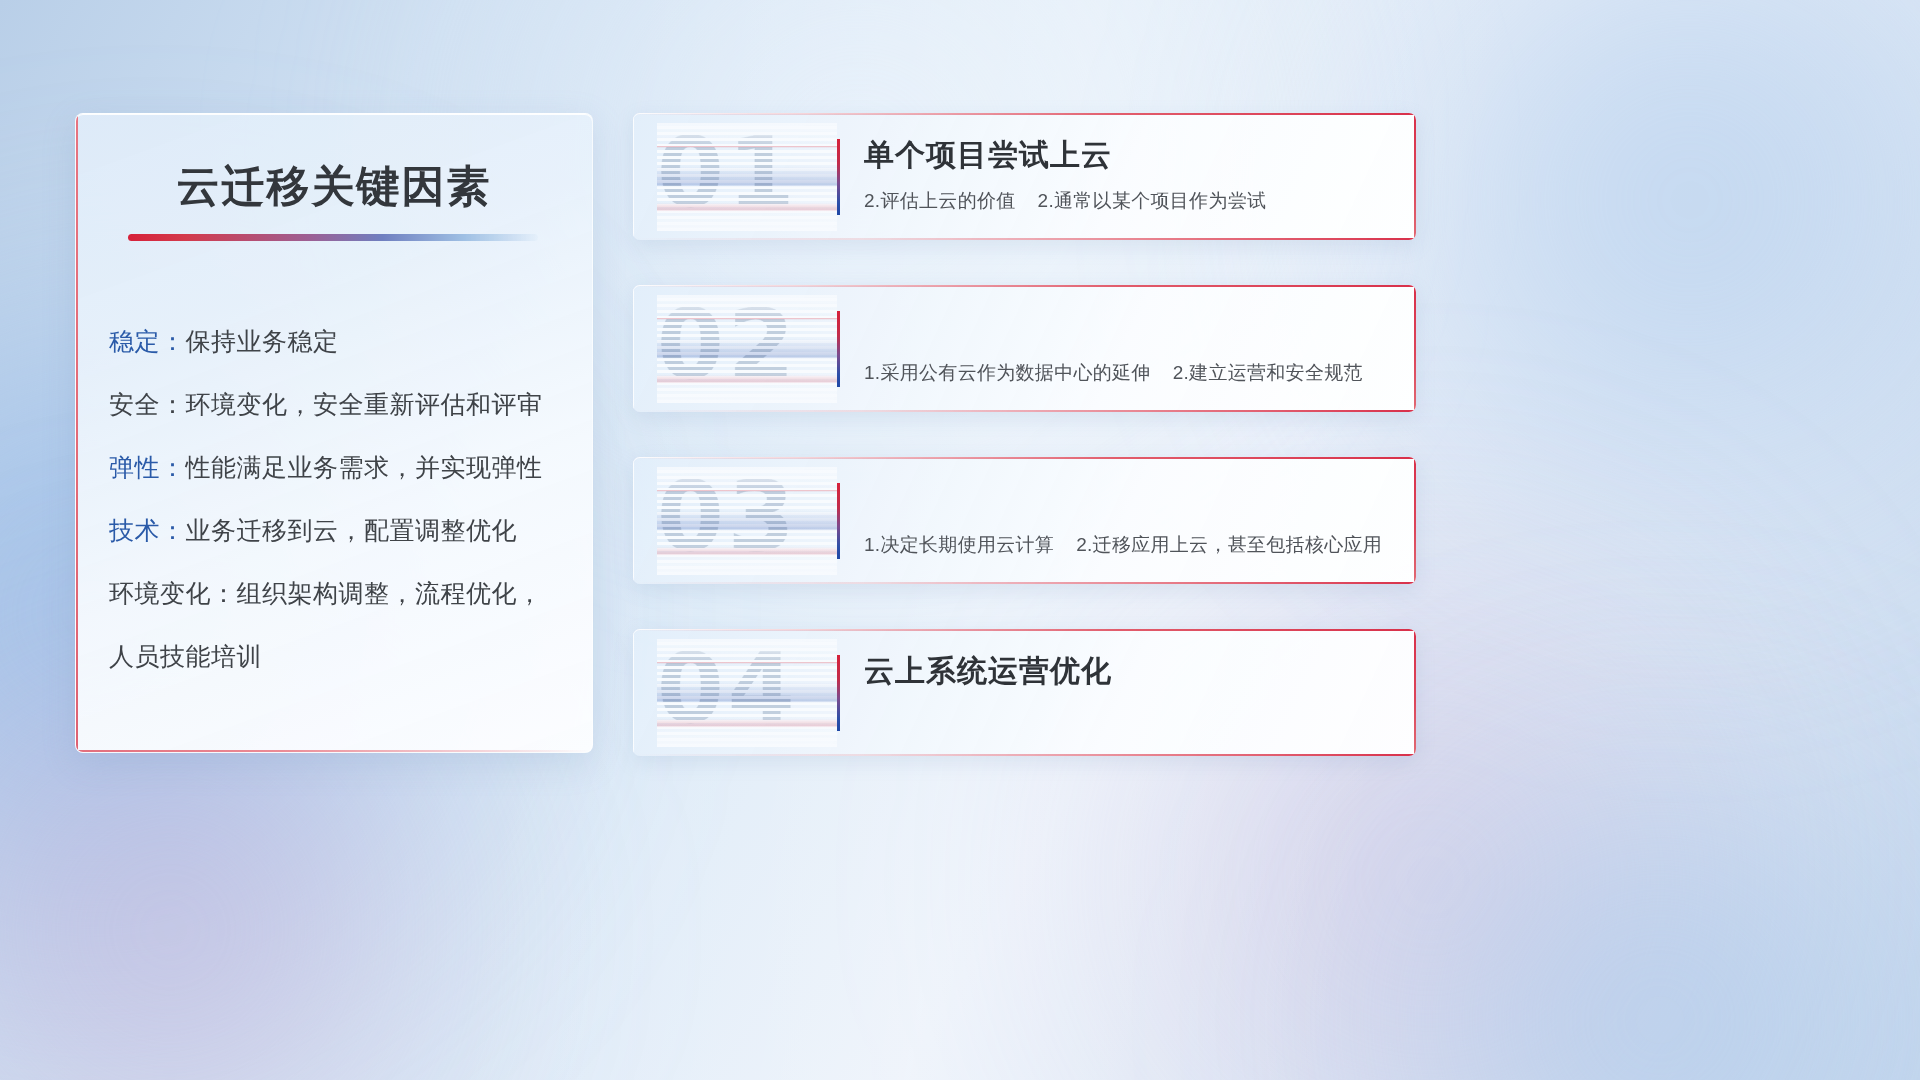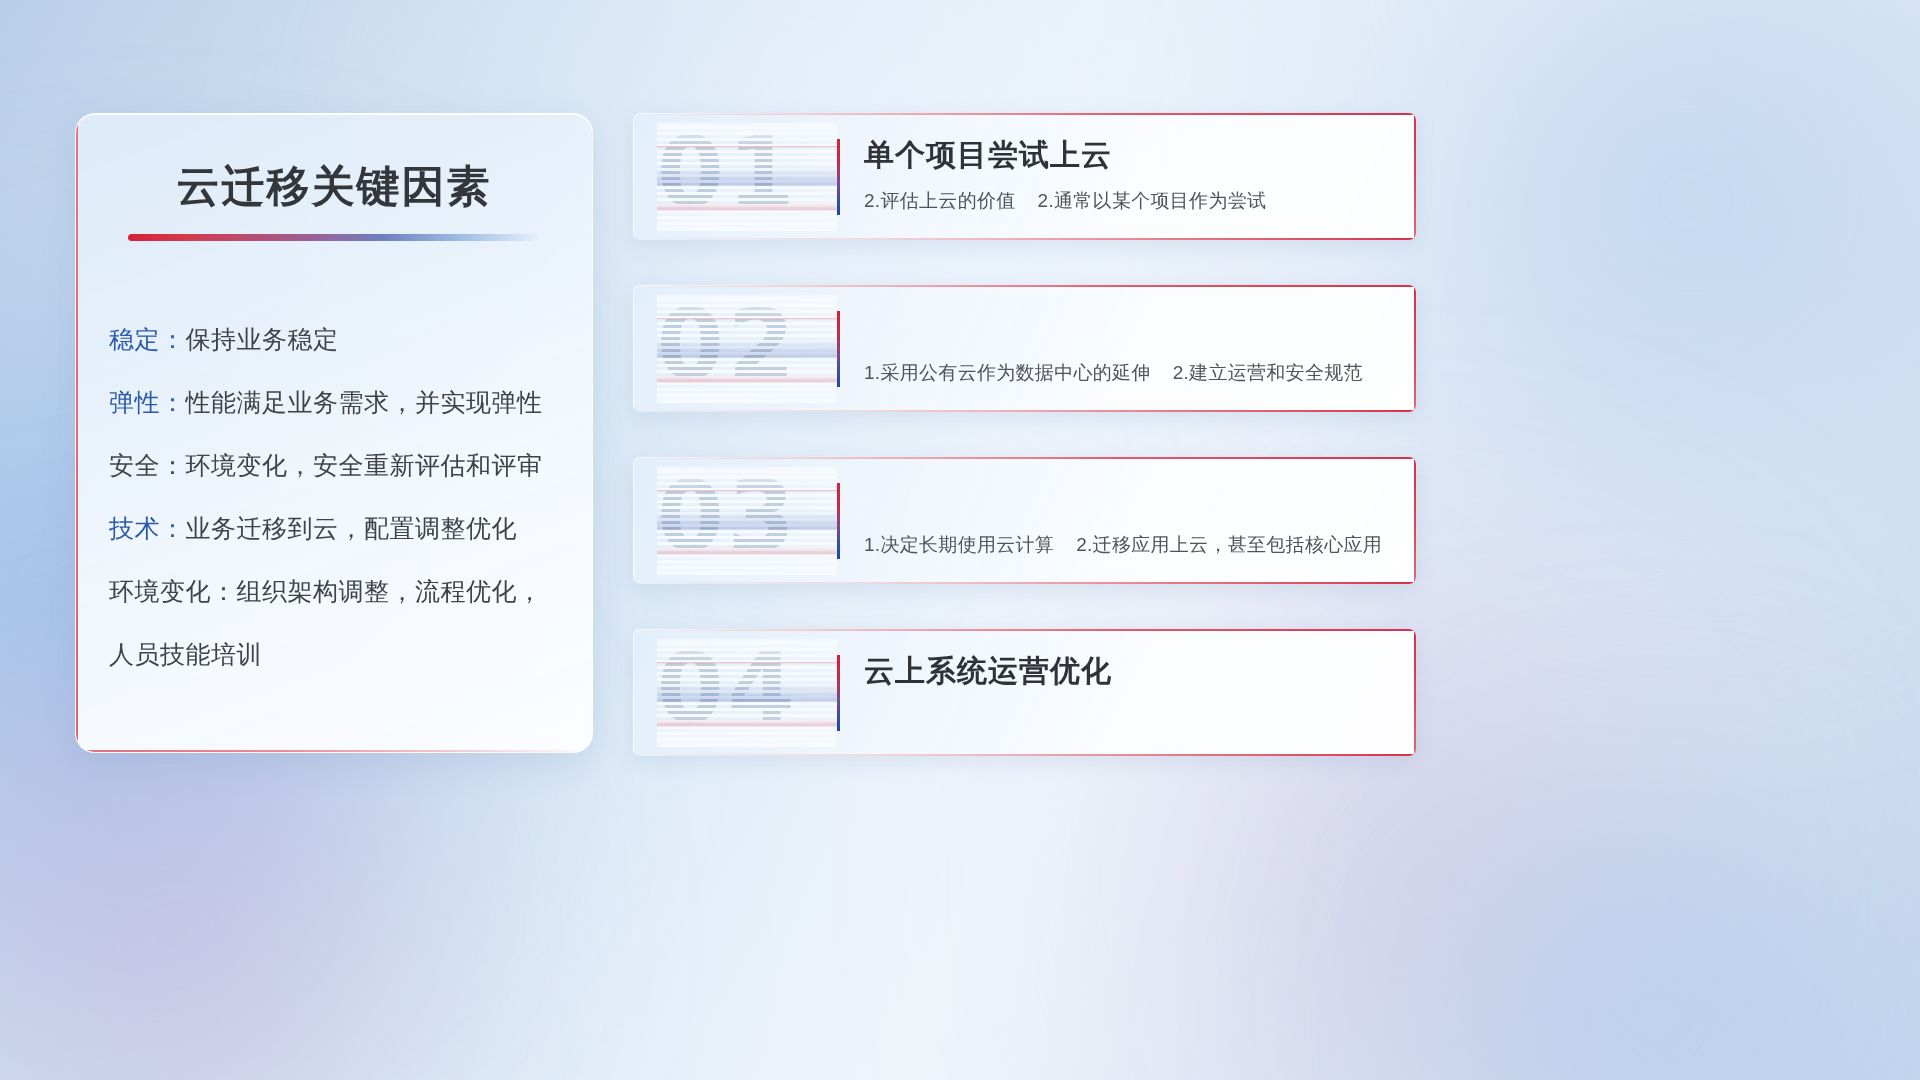--- a/index.html
+++ b/index.html
@@ -32,21 +32,21 @@
     background:radial-gradient(circle at 50% 50%, rgba(168,200,234,.8), rgba(168,200,234,0) 70%); }
   .bg-sheen{ position:absolute; inset:0;
     background:linear-gradient(100deg, rgba(255,255,255,0) 30%, rgba(255,255,255,.30) 52%, rgba(255,255,255,0) 72%); }
 
   
   #stage { position:absolute; inset:0; z-index:2; }
 
   
   .left-panel{
     position:absolute; left:75px; top:113px; width:518px; height:640px;
-    border-radius:20px;
+    border-radius:8px;
     background:linear-gradient(160deg, rgba(223,236,249,.93) 0%, rgba(233,242,251,.92) 30%, rgba(246,250,254,.95) 62%, rgba(252,253,255,.97) 100%);
     border:1px solid rgba(255,255,255,.75);
     box-shadow:0 10px 34px rgba(120,150,190,.20), inset 0 1px 0 rgba(255,255,255,.9);
     overflow:hidden;
   }
   .left-panel::before{ 
     content:""; position:absolute; left:0; top:0; bottom:0; width:2px;
     background:linear-gradient(180deg,#e85d6b 0%, #e2505f 55%, #d9465a 100%);
     opacity:.85;
   }
@@ -65,21 +65,20 @@
     position:absolute; left:52px; top:120px; width:410px; height:7px;
     border-radius:4px;
     background:linear-gradient(90deg,#d6213a 0%, #d33a4c 14%, #9d5f93 44%, #6f7fc0 62%, #9fc0e4 82%, rgba(200,222,244,.15) 100%);
   }
   .panel-body{
     position:absolute; left:33px; right:28px; top:196px;
   }
   .pline{
     font-size:25px; line-height:63px; color:#3f4348; white-space:nowrap;
     letter-spacing:.5px;
-    font-family:Liberation Mono, monospace;
   }
   .pline .k{ color:#2a5aa8; }
   .pline .k.plain{ color:#3f4348; }
 
   
   .card{
     position:absolute; left:633px; width:783px; height:127px;
     border-radius:7px;
     background:linear-gradient(115deg, rgba(226,238,250,.92) 0%, rgba(238,245,252,.93) 28%, rgba(250,252,255,.96) 62%, rgba(255,255,255,.97) 100%);
     box-shadow:0 6px 20px rgba(120,150,190,.16), inset 0 1px 0 rgba(255,255,255,.85);
@@ -167,24 +166,24 @@
 <div id="stage">
 
   <div class="left-panel">
     <div class="panel-title">云迁移关键因素</div>
     <div class="panel-rule"></div>
     <div class="panel-body">
       <div class="pline">
         <span class="k">稳定：</span><span>保持业务稳定</span>
       </div>
       <div class="pline">
+        <span class="k plain">安全：</span><span>环境变化，安全重新评估和评审</span>
+      </div>
+      <div class="pline">
         <span class="k">弹性：</span><span>性能满足业务需求，并实现弹性</span>
-      </div>
-      <div class="pline">
-        <span class="k plain">安全：</span><span>环境变化，安全重新评估和评审</span>
       </div>
       <div class="pline">
         <span class="k">技术：</span><span>业务迁移到云，配置调整优化</span>
       </div>
       <div class="pline">
         <span class="k plain">环境变化：</span><span>组织架构调整，流程优化，</span>
       </div>
       <div class="pline">
         <span>人员技能培训</span>
       </div>

